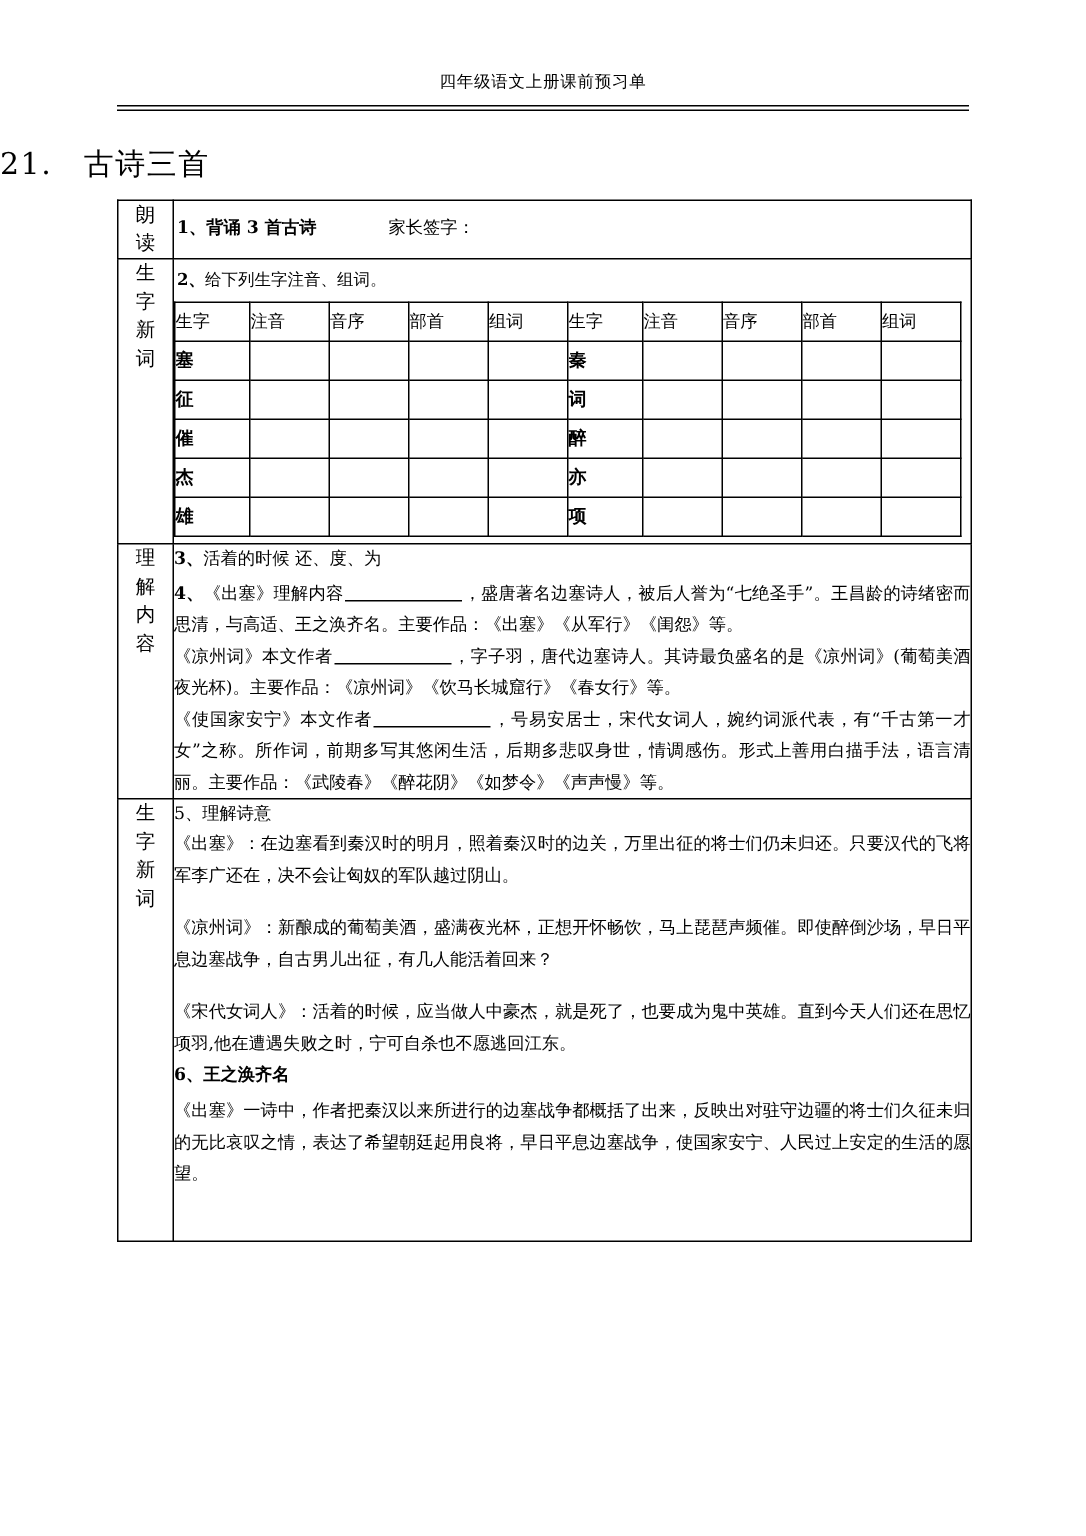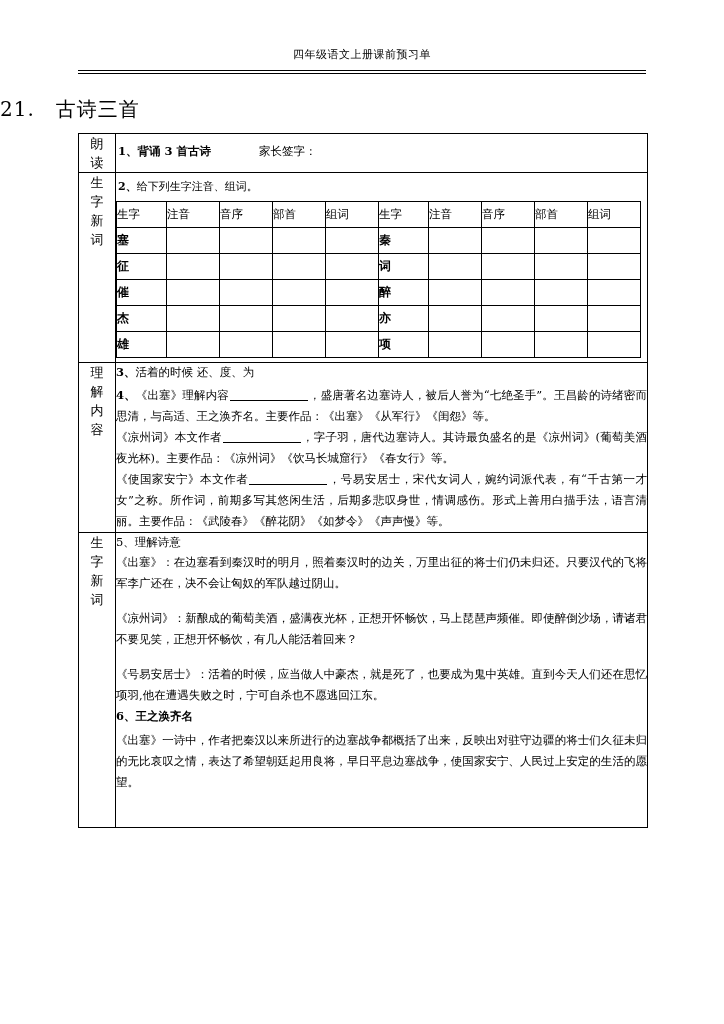--- a/index.html
+++ b/index.html
@@ -315,27 +315,27 @@
             <span>5、</span><span>理解诗意</span>
           </p>
 
           <p class="para">
             <span>《出塞》：</span><span class="u">在边塞看到秦汉时的明月，照着秦汉时的边关，万里出征的将士们仍未归还。只要汉代的飞将军李广还在，决不会让匈奴的军队越过阴山。</span>
           </p>
 
           <div class="spacer"></div>
 
           <p class="para">
-            <span>《凉州词》：</span><span class="u">新酿成的葡萄美酒，盛满夜光杯，正想开怀畅饮，马上琵琶声频催。即使醉倒沙场，请诸君不要见笑，正想开怀畅饮，有几人能活着回来？</span>
+            <span>《凉州词》：</span><span class="u">新酿成的葡萄美酒，盛满夜光杯，正想开怀畅饮，马上琵琶声频催。即使醉倒沙场，早日平息边塞战争，自古男儿出征，有几人能活着回来？</span>
           </p>
 
           <div class="spacer"></div>
 
           <p class="para">
-            <span>《号易安居士》：</span><span class="u">活着的时候，应当做人中豪杰，就是死了，也要成为鬼中英雄。直到今天人们还在思忆项羽,他在遭遇失败之时，宁可自杀也不愿逃回江东。</span>
+            <span>《宋代女词人》：</span><span class="u">活着的时候，应当做人中豪杰，就是死了，也要成为鬼中英雄。直到今天人们还在思忆项羽,他在遭遇失败之时，宁可自杀也不愿逃回江东。</span>
           </p>
 
           <p class="para">
             <span class="b">6、</span><span class="b">王之涣齐名</span>
           </p>
 
           <div class="gap-sm"></div>
 
           <p class="para">
             <span class="u">《出塞》一诗中，作者把秦汉以来所进行的边塞战争都概括了出来，反映出对驻守边疆的将士们久征未归的无比哀叹之情，表达了希望朝廷起用良将，早日平息边塞战争，使国家安宁、人民过上安定的生活的愿望。</span>

